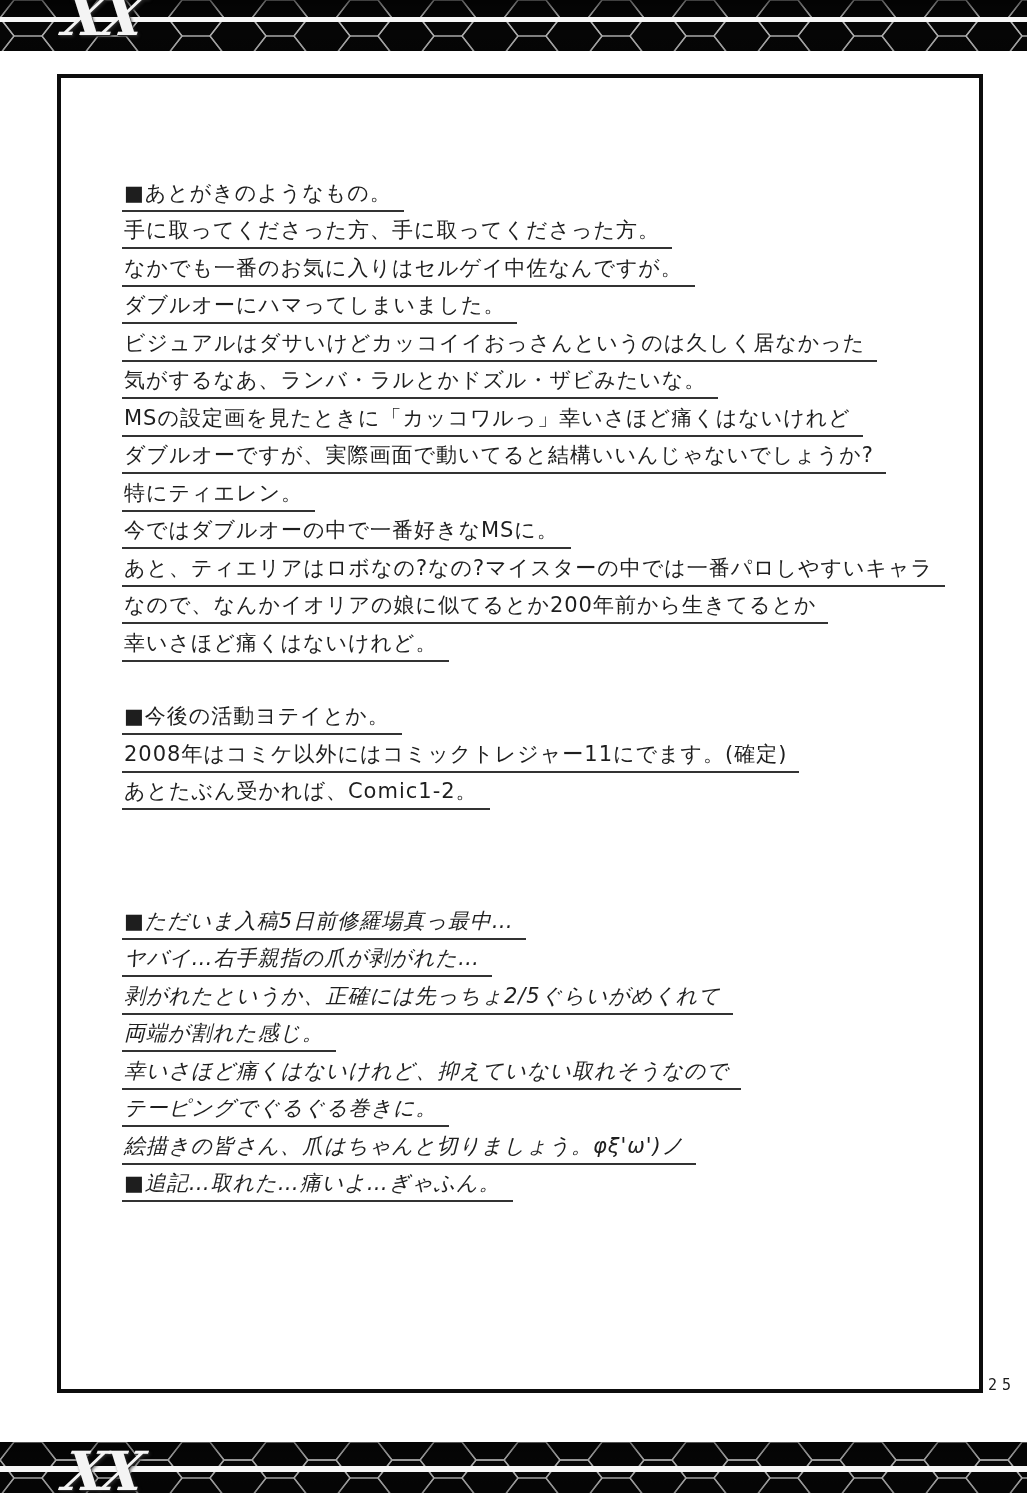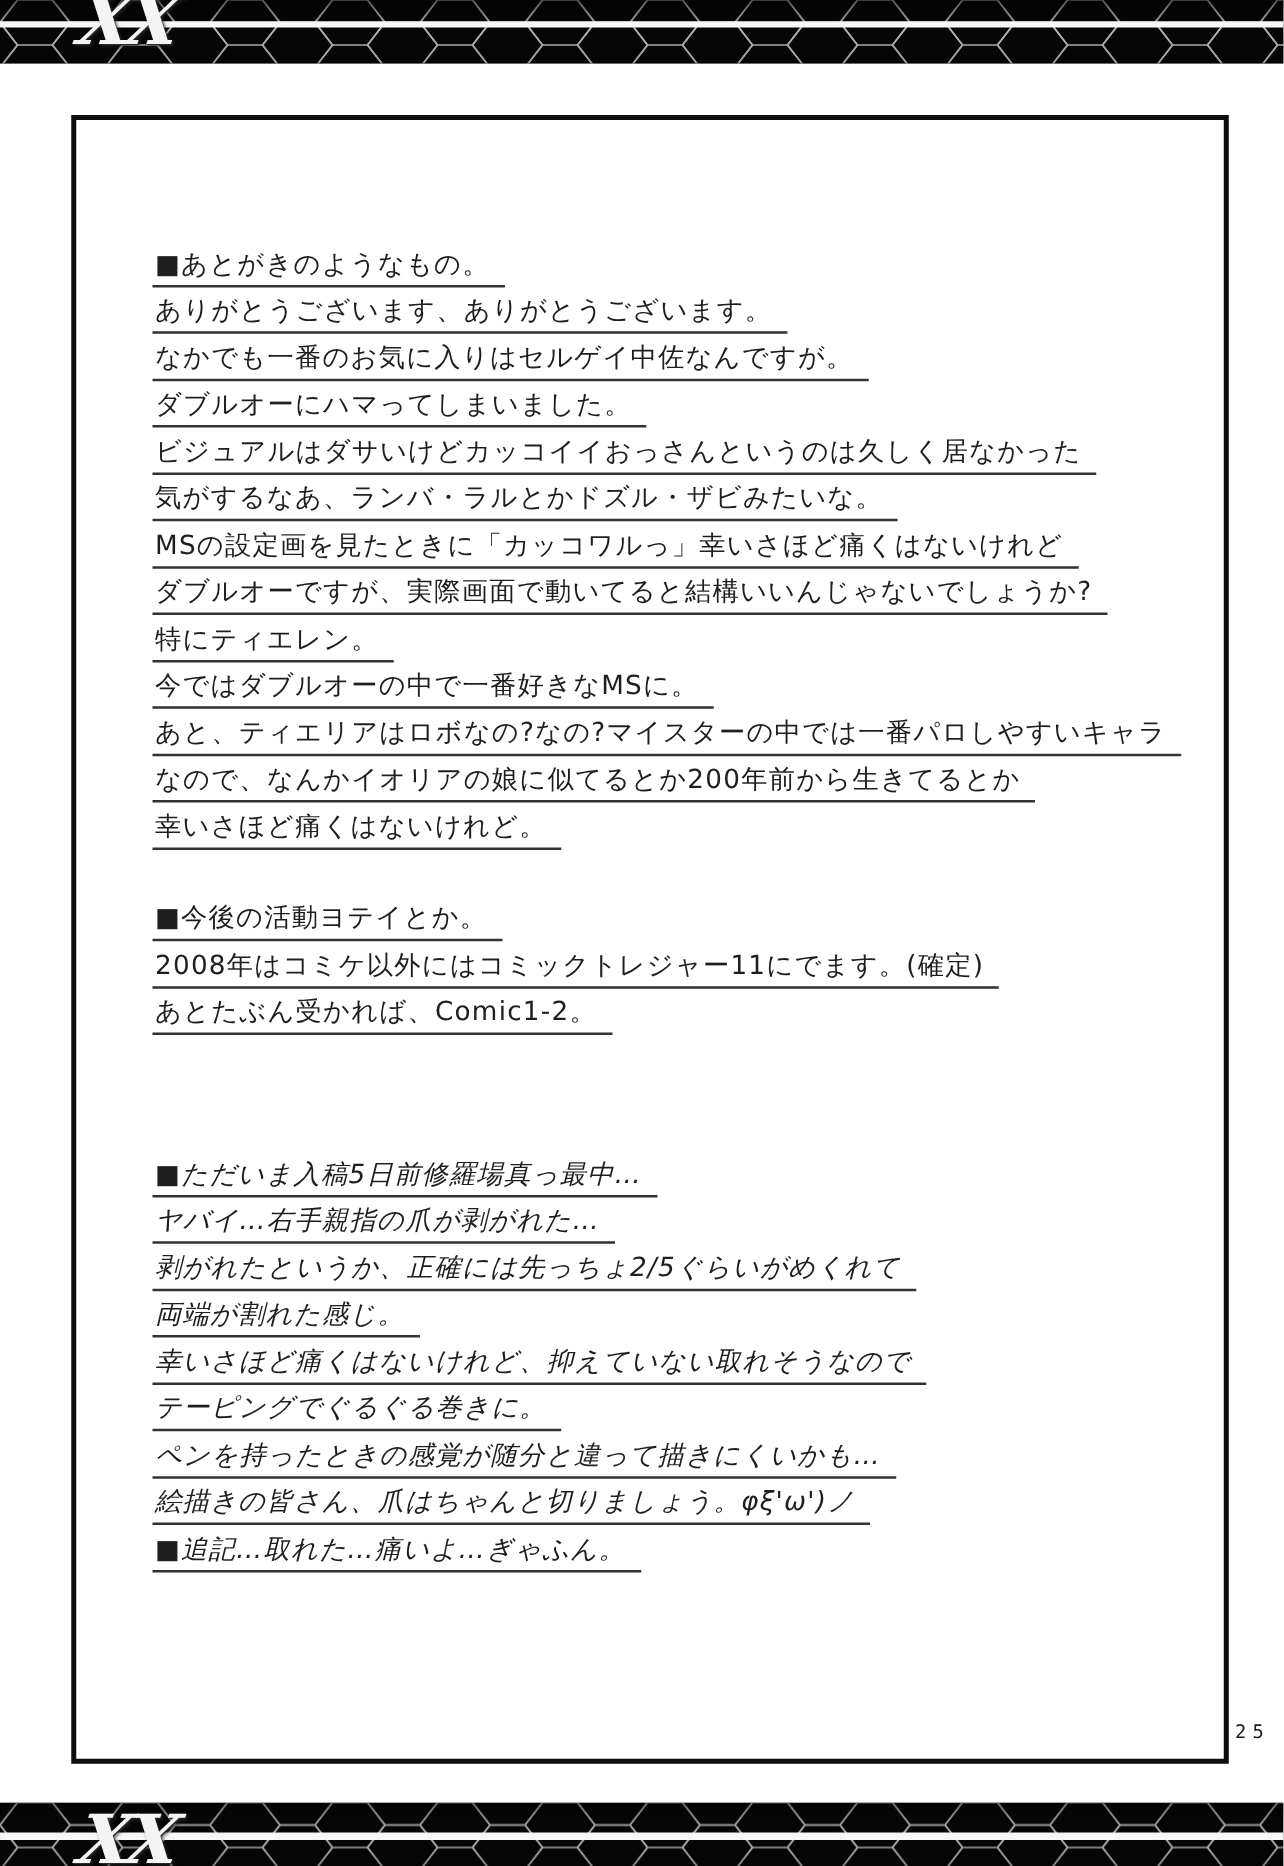--- a/index.html
+++ b/index.html
@@ -19,21 +19,21 @@
     font-style:italic; font-weight:bold;
     font-size:54px; line-height:1;
     transform:skewX(-10deg);
     text-shadow:1px 1px 0 #2a2a2a, 2px 2px 3px rgba(40,40,40,0.8);
     letter-spacing:-4px;
     z-index:2;
   }
   .logo-top { top:-11px; }
   .logo-bottom { top:2px; }
   .frame {
-    position:absolute; left:57px; top:92px;
+    position:absolute; left:57px; top:74px;
     width:918px; height:1311px;
     border:4px solid #0d0d0d;
     background:#ffffff;
     box-sizing:content-box;
   }
   .content { padding:96px 0 0 61px; }
   .section { }
   .section-schedule { margin-top:36px; }
   .section-notes { margin-top:92px;font-style:italic; }
   .ln { height:37.5px; display:flex; align-items:flex-end; }
@@ -84,21 +84,21 @@
   </div>
 
   <div class="frame">
     <div class="content">
 
       <div class="section">
         <div class="ln">
             <span>■あとがきのようなもの。</span>
           </div>
         <div class="ln">
-            <span>ありがとうございます、ありがとうございます。</span>
+            <span>手に取ってくださった方、手に取ってくださった方。</span>
           </div>
         <div class="ln">
             <span>なかでも一番のお気に入りはセルゲイ中佐なんですが。</span>
           </div>
         <div class="ln">
             <span>ダブルオーにハマってしまいました。</span>
           </div>
         <div class="ln">
             <span>ビジュアルはダサいけどカッコイイおっさんというのは久しく居なかった</span>
           </div>
@@ -151,23 +151,20 @@
             <span>剥がれたというか、正確には先っちょ2/5ぐらいがめくれて</span>
           </div>
         <div class="ln">
             <span>両端が割れた感じ。</span>
           </div>
         <div class="ln">
             <span>幸いさほど痛くはないけれど、抑えていない取れそうなので</span>
           </div>
         <div class="ln">
             <span>テーピングでぐるぐる巻きに。</span>
-          </div>
-        <div class="ln">
-            <span>ペンを持ったときの感覚が随分と違って描きにくいかも…</span>
           </div>
         <div class="ln">
             <span>絵描きの皆さん、爪はちゃんと切りましょう。φξ'ω')ノ</span>
           </div>
         <div class="ln">
             <span>■追記…取れた…痛いよ…ぎゃふん。</span>
           </div>
       </div>
 
     </div>

